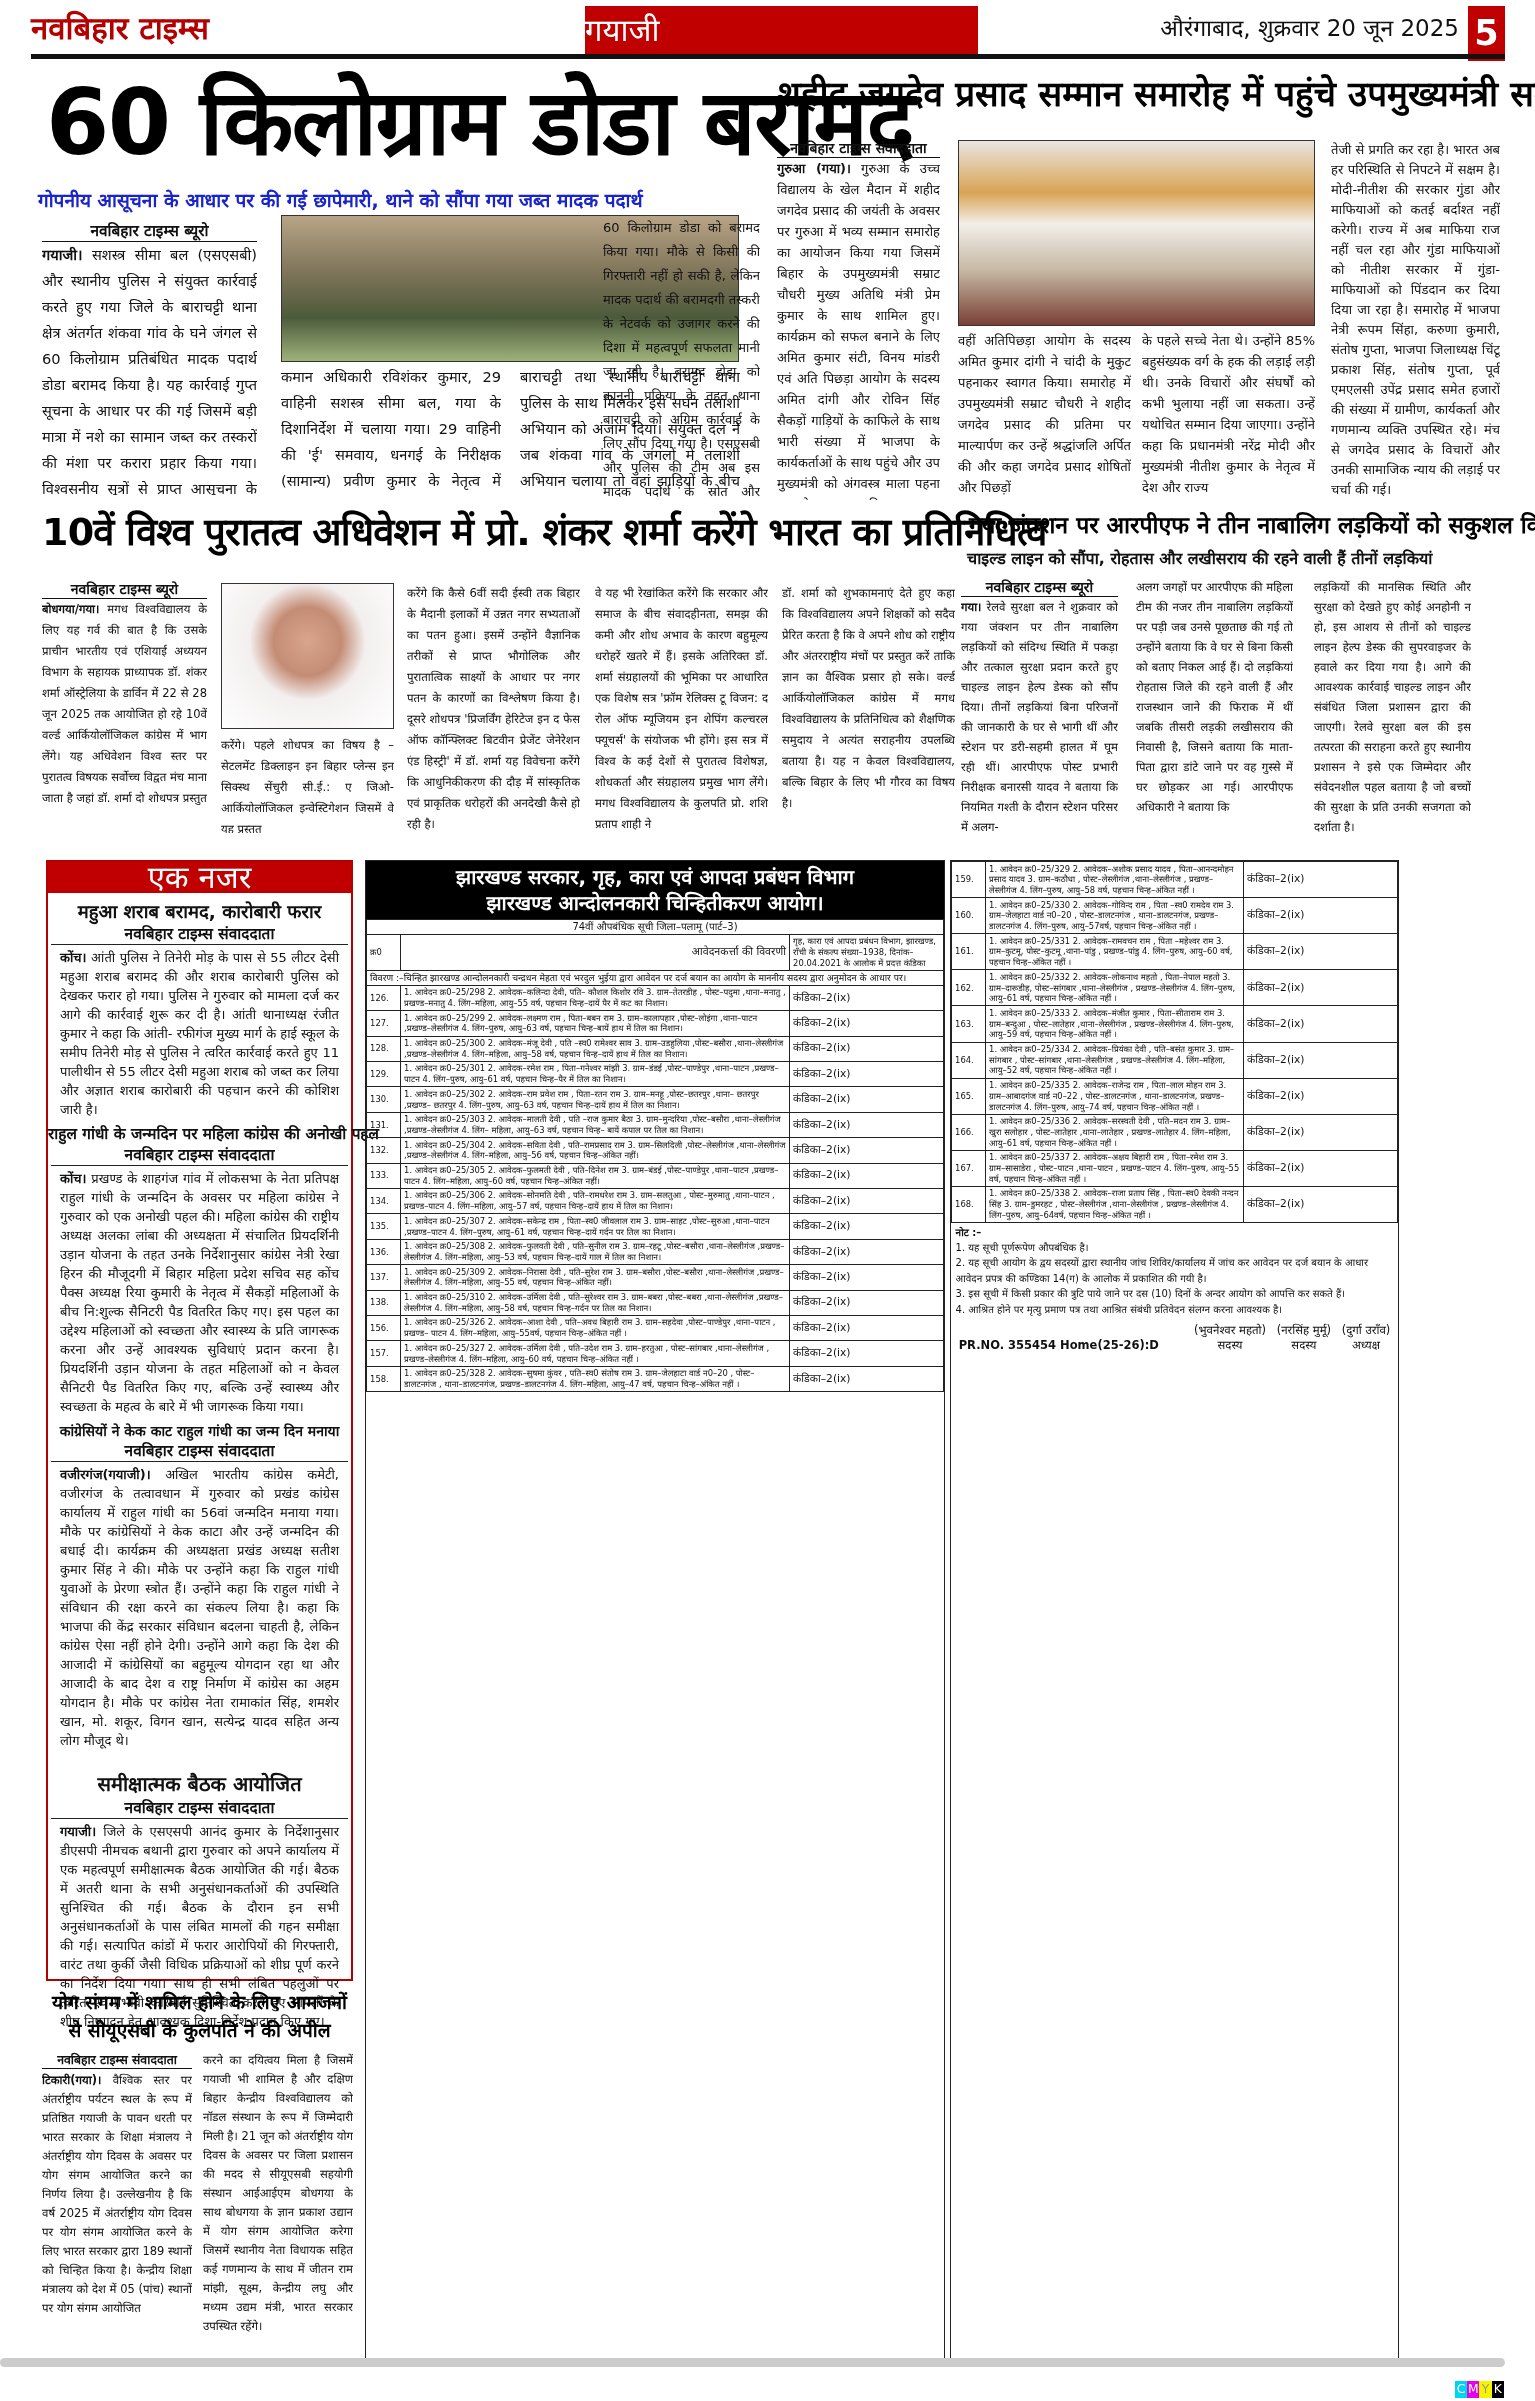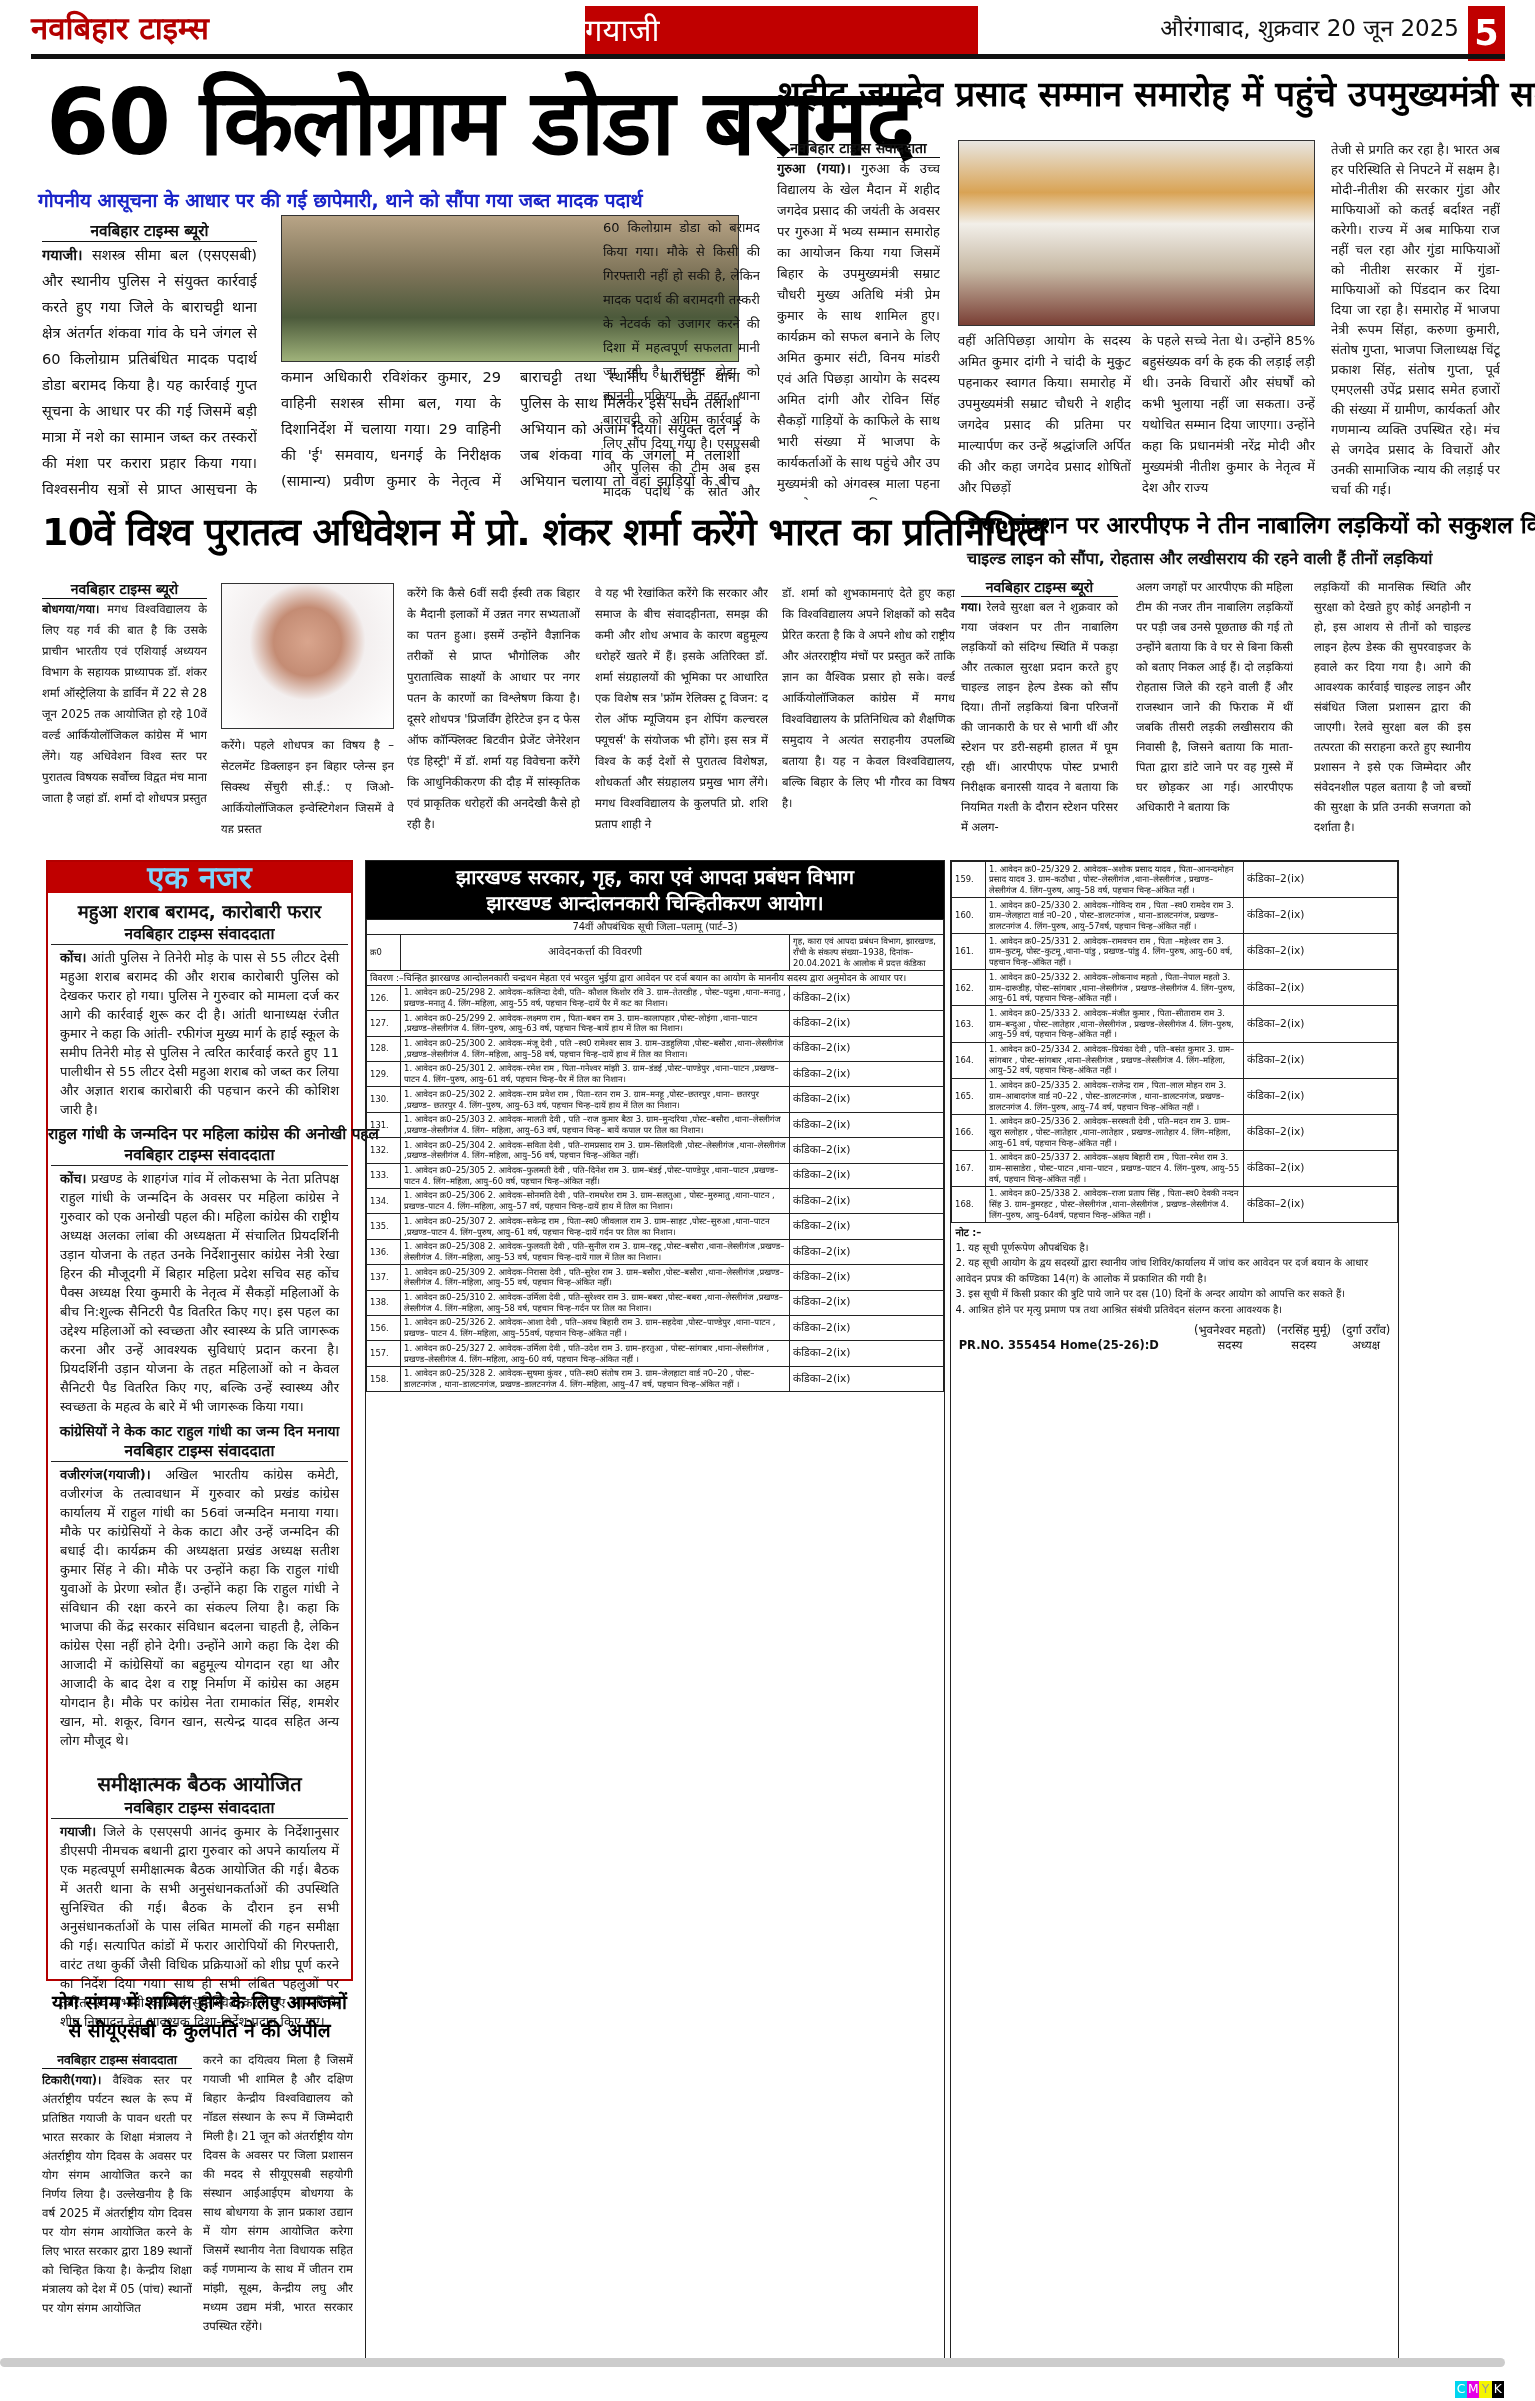--- a/index.html
+++ b/index.html
@@ -14,21 +14,21 @@
 .bighead{font-weight:bold;color:#000;white-space:nowrap;line-height:1}
 .subhead{color:#1a25c9;font-weight:bold;white-space:nowrap}
 .byline{font-weight:bold;font-size:15.4px;text-decoration:underline;text-align:center;white-space:nowrap}
 .col{font-size:14.6px;line-height:26px;text-align:justify;overflow:hidden}
 .col b{font-weight:bold}
 .photo{border:1.5px solid #333;overflow:hidden}
 .ph-army{background:linear-gradient(180deg,#b8a486 0%,#7d7358 40%,#4c5a3b 70%,#9fb27a 100%)}
 .ph-stage{background:linear-gradient(180deg,#e8e6e1 0%,#d9a354 28%,#f2efe9 45%,#c7b9a5 70%,#7a3f35 100%)}
 .ph-face{background:radial-gradient(ellipse at 50% 40%,#d9a58d 0%,#c48c74 28%,#f3efef 48%,#fff 100%)}
 .ek-box{left:46px;top:860px;width:307px;height:1121px;border:2.3px solid #b30000}
-.ek-head{background:#c00000;color:#7dd3fc;font-size:31px;font-weight:bold;text-align:center;height:31px;line-height:31px}
+.ek-head{background:#c00000;color:#ffffff;font-size:31px;font-weight:normal;text-align:center;height:31px;line-height:31px}
 .ek-title{font-weight:bold;text-align:center;white-space:nowrap;color:#111}
 .ek-by{font-weight:bold;font-size:15.4px;text-align:center;border-bottom:1.5px solid #222;margin:0 3.1px 3.1px}
 .ek-text{font-size:13px;line-height:19px;text-align:justify;padding:0 12px}
 .ad{left:365px;top:860px;width:580px;height:1505px;border:1.5px solid #222}
 .ad2{left:950px;top:860px;width:449px;height:1505px;border:1.5px solid #222}
 .ad-head{background:#000;color:#fff;text-align:center;font-weight:bold;font-size:20px;line-height:26px;padding:3.1px 0}
 table{border-collapse:collapse;width:100%}
 td,th{border:0.8px solid #222;font-size:8.4px;line-height:10.7px;padding:1.5px 3.1px;vertical-align:middle;font-weight:normal}
 td.sn{width:34px;text-align:left}
 td.k{width:154px;font-size:10.7px}
@@ -113,21 +113,21 @@
     <div>झारखण्ड सरकार, गृह, कारा एवं आपदा प्रबंधन विभाग</div>
     <div>झारखण्ड आन्दोलनकारी चिन्हितीकरण आयोग।</div>
   </div>
   <table>
     <tbody>
         <tr>
           <td colspan="3" style="text-align:center;font-size:10px">74वीं औपबंधिक सूची जिला–पलामू (पार्ट–3)</td>
         </tr>
     <tr>
       <td class="sn">क्र0</td>
-      <td style="text-align:center;font-size:10.7px">आवेदनकर्त्ता की विवरणी</td>
+      <td style="text-align:right;font-size:10.7px">आवेदनकर्त्ता की विवरणी</td>
       <td class="k" style="font-size:8.4px;text-align:left">गृह, कारा एवं आपदा प्रबंधन विभाग, झारखण्ड, राँची के संकल्प संख्या–1938, दिनांक–20.04.2021 के आलोक में प्रदत्त कंडिका</td>
     </tr>
     <tr>
           <td colspan="3" style="font-size:9.2px">विवरण :–चिन्हित झारखण्ड आन्दोलनकारी चन्द्रधन मेहता एवं भरदुल भुईया द्वारा आवेदन पर दर्ज बयान का आयोग के माननीय सदस्य द्वारा अनुमोदन के आधार पर।</td>
         </tr>
     </tbody>
       <tbody id="rows-left">
         <tr>
           <td class="sn">126.</td>
           <td>1. आवेदन क्र0–25/298 2. आवेदक–कलिन्दा देवी, पति– कौशल किशोर रवि 3. ग्राम–तेतरडीह , पोस्ट–पदुमा ,थाना–मनातु , प्रखण्ड–मनातु 4. लिंग–महिला, आयु–55 वर्ष, पहचान चिन्ह–दायें पैर में कट का निशान।</td>

